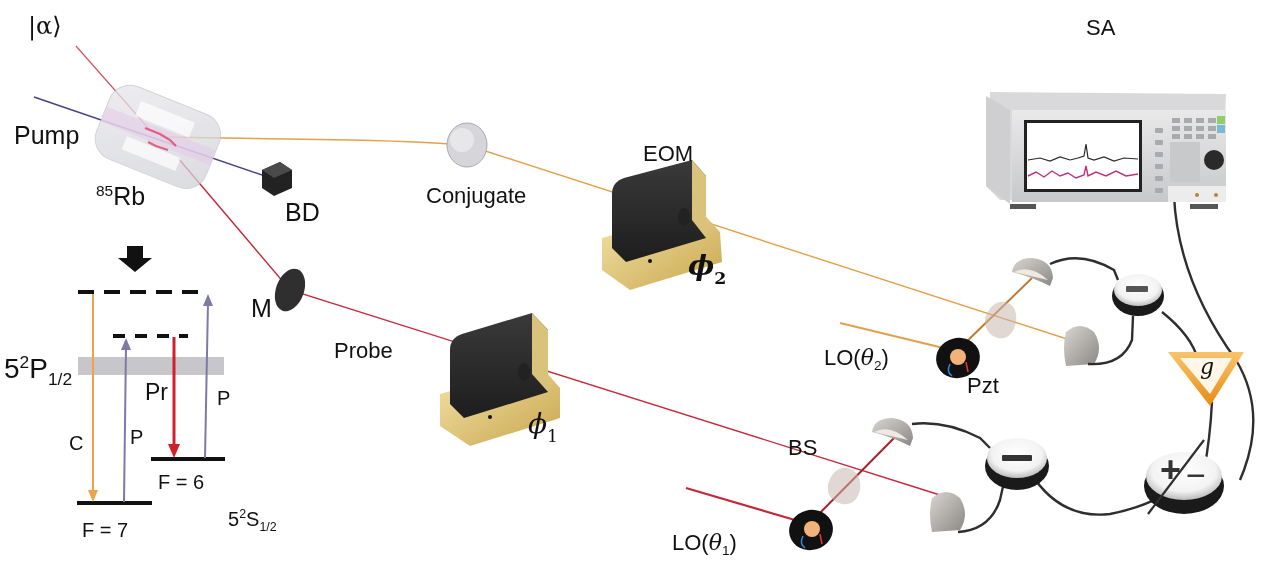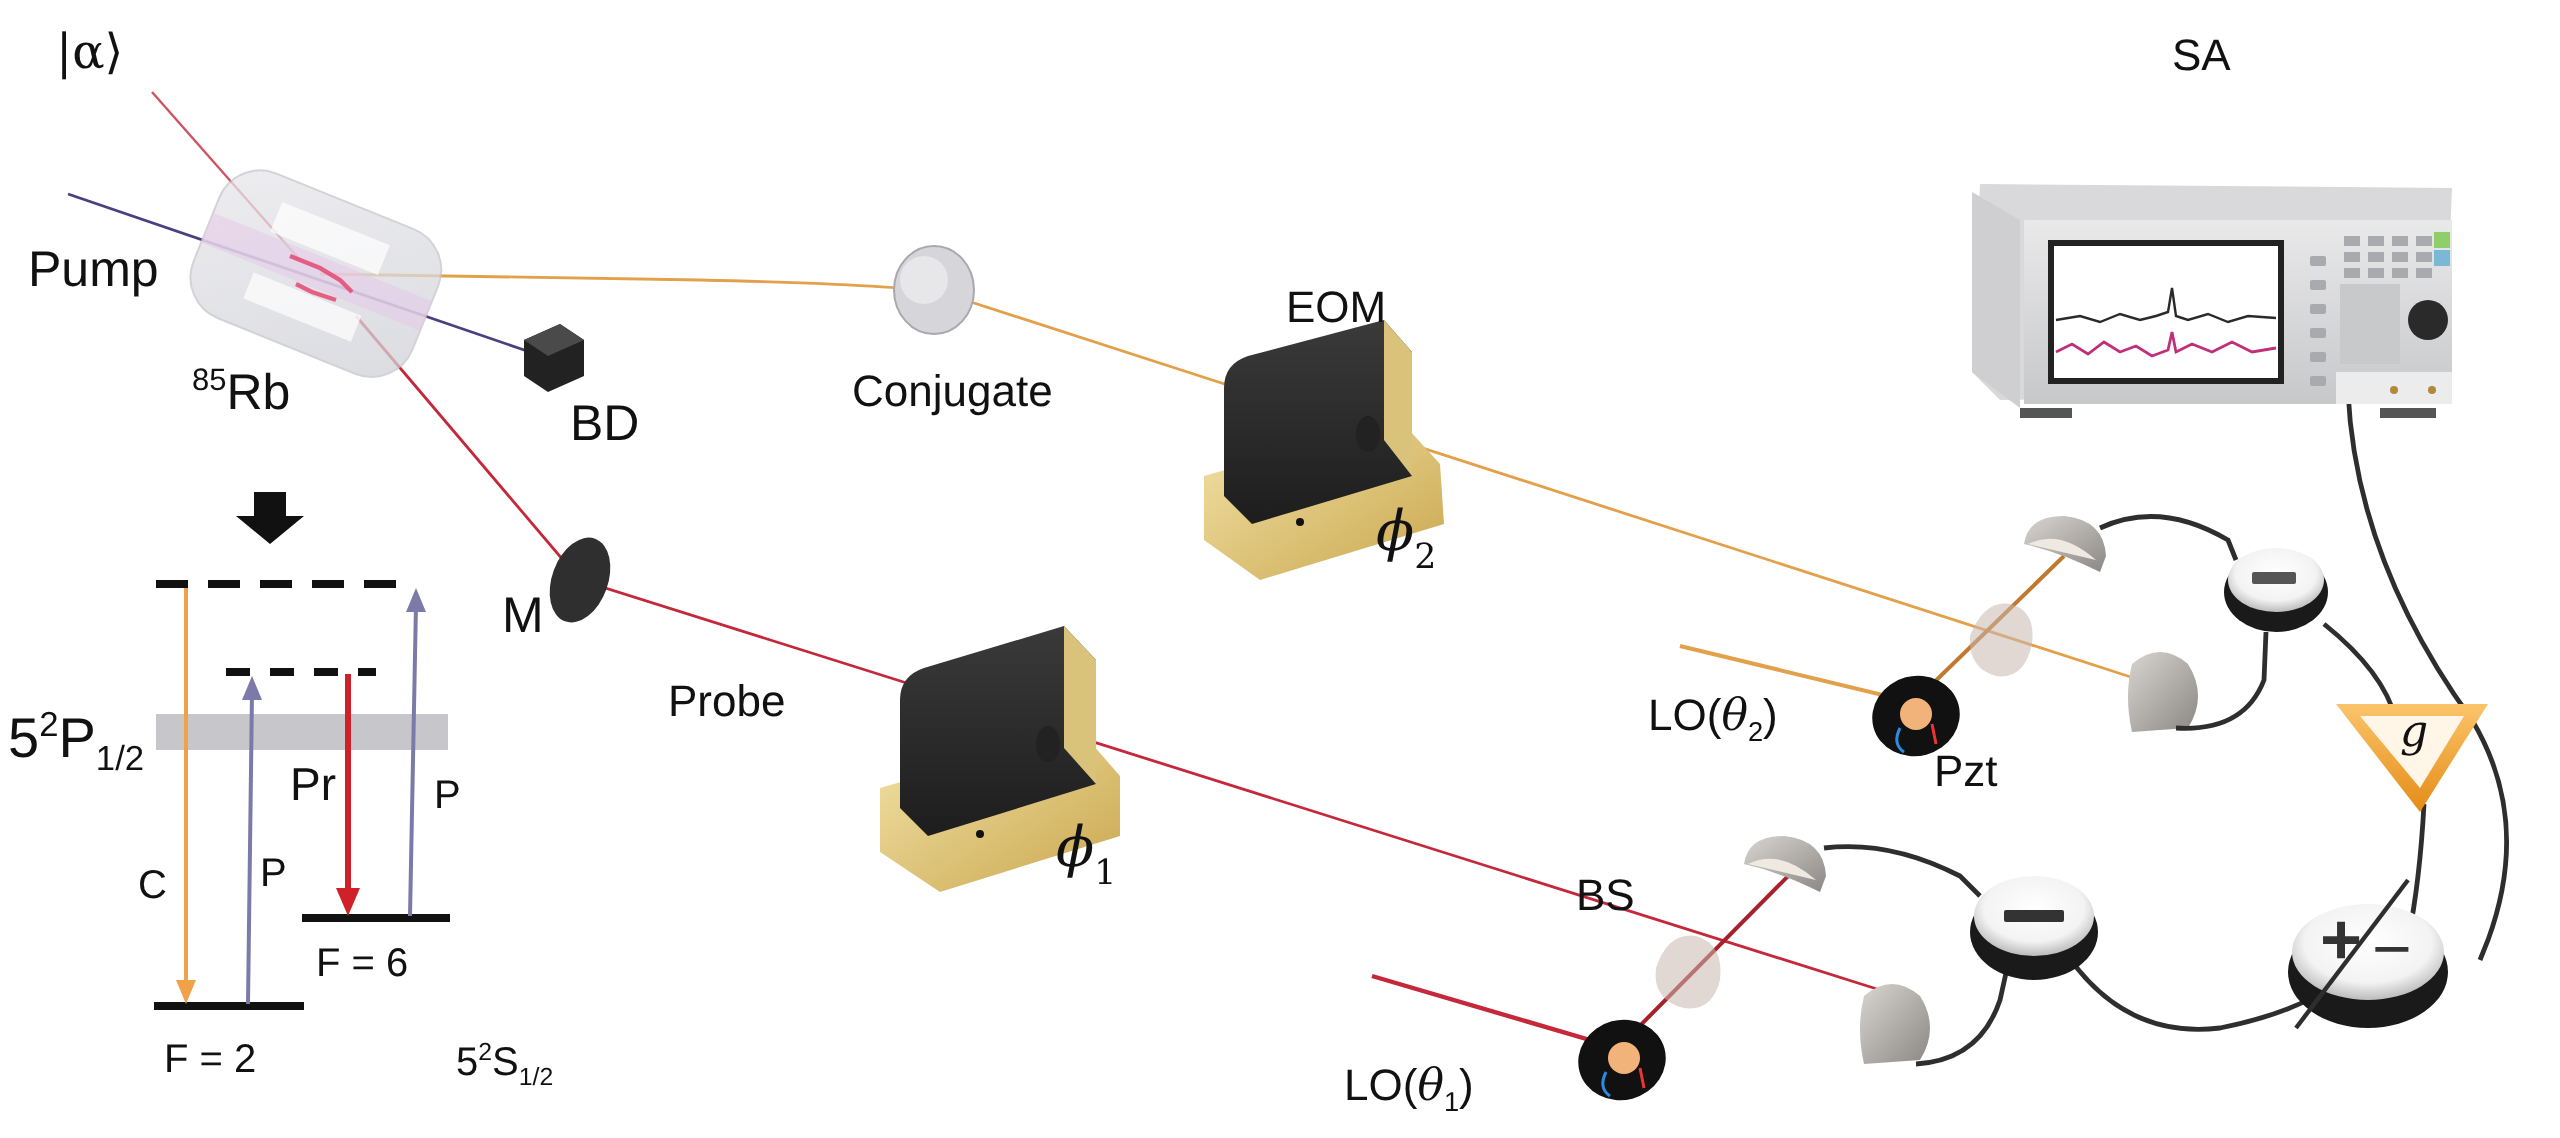--- a/index.html
+++ b/index.html
@@ -228,35 +228,35 @@
   </g>
 </svg>
 
 
 <div class="lbl serif" style="left:28px; top:14px; font-size:24px; font-style:normal;">|α⟩</div>
 <div class="lbl big" style="left:14px; top:123px;">Pump</div>
 <div class="lbl big" style="left:96px; top:183px;"><sup>85</sup><span>Rb</span></div>
 <div class="lbl big" style="left:285px; top:200px;">BD</div>
 <div class="lbl med" style="left:426px; top:185px;">Conjugate</div>
 <div class="lbl med" style="left:643px; top:143px;">EOM</div>
-<div class="lbl serif" style="left:688px; top:252px; font-size:28px;"><span>ϕ</span><sub class="low" style="font-style:normal;">2</sub></div>
+<div class="lbl serif" style="left:688px; top:252px; font-size:28px;font-weight:bold;"><span>ϕ</span><sub class="low" style="font-style:normal;">2</sub></div>
 <div class="lbl big" style="left:251px; top:296px;">M</div>
 <div class="lbl med" style="left:306px; top:340px;margin-left:28px;">Probe</div>
 <div class="lbl serif" style="left:528px; top:410px; font-size:28px;"><span>ϕ</span><sub class="low" style="font-style:normal;">1</sub></div>
 <div class="lbl med" style="left:1086px; top:17px;">SA</div>
 <div class="lbl med" style="left:824px; top:347px;"><span>LO(</span><span class="serif">θ</span><sub>2</sub><span>)</span></div>
 <div class="lbl med" style="left:967px; top:375px;">Pzt</div>
 <div class="lbl med" style="left:788px; top:437px;">BS</div>
 <div class="lbl med" style="left:672px; top:532px;"><span>LO(</span><span class="serif">θ</span><sub>1</sub><span>)</span></div>
 <div class="lbl serif" style="left:1200px; top:356px; font-size:22px;">g</div>
 <div class="lbl" style="left:1160px; top:452px; font-size:36px; font-weight:bold; color:#333;">+</div>
 <div class="lbl" style="left:1186px; top:458px; font-size:34px; color:#333;">−</div>
 
 
 <div class="lbl" style="left:4px; top:354px; font-size:28px;"><span>5</span><sup>2</sup><span>P</span><sub>1/2</sub></div>
-<div class="lbl" style="left:228px; top:508px; font-size:20px;margin-top:12px;"><span>5</span><sup>2</sup><span>S</span><sub>1/2</sub></div>
-<div class="lbl" style="left:82px; top:520px; font-size:20px;">F = 2</div>
+<div class="lbl" style="left:228px; top:508px; font-size:20px;"><span>5</span><sup>2</sup><span>S</span><sub>1/2</sub></div>
+<div class="lbl" style="left:82px; top:520px; font-size:20px;">F = 7</div>
 <div class="lbl" style="left:158px; top:472px; font-size:20px;">F = 6</div>
 <div class="lbl" style="left:69px; top:433px; font-size:20px;">C</div>
 <div class="lbl" style="left:130px; top:427px; font-size:20px;">P</div>
 <div class="lbl" style="left:145px; top:381px; font-size:23px;">Pr</div>
 <div class="lbl" style="left:217px; top:388px; font-size:20px;">P</div>
 </div>
 
 </body></html>

